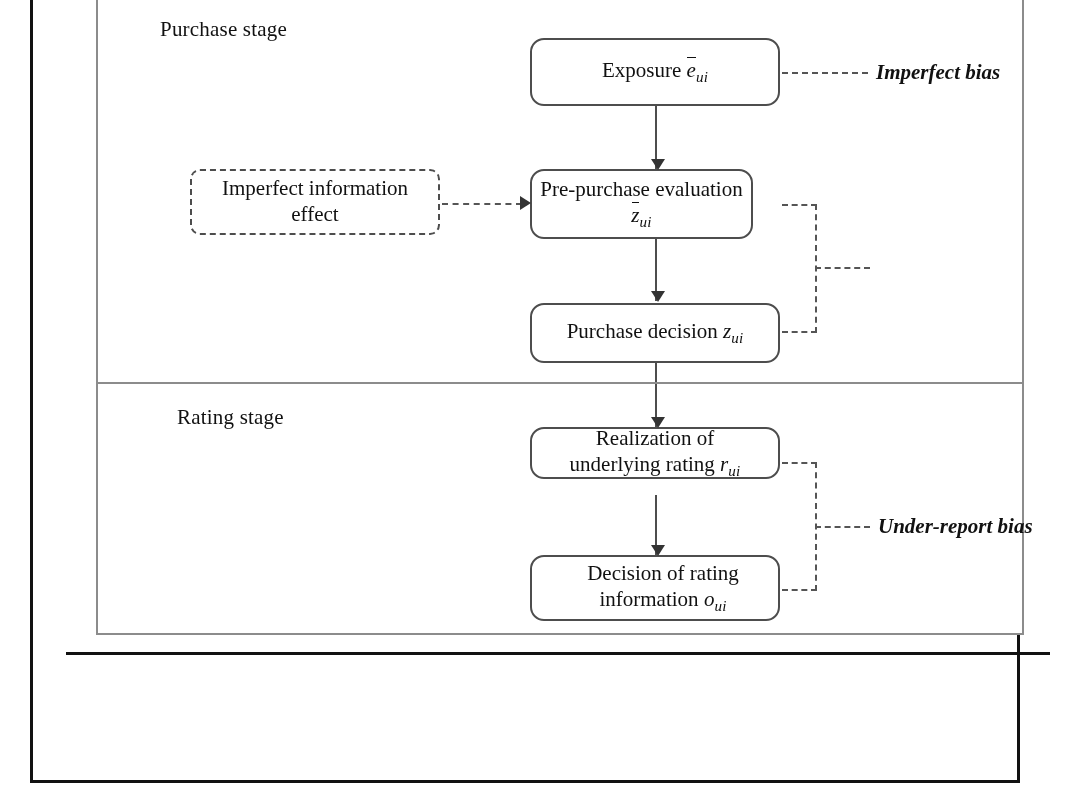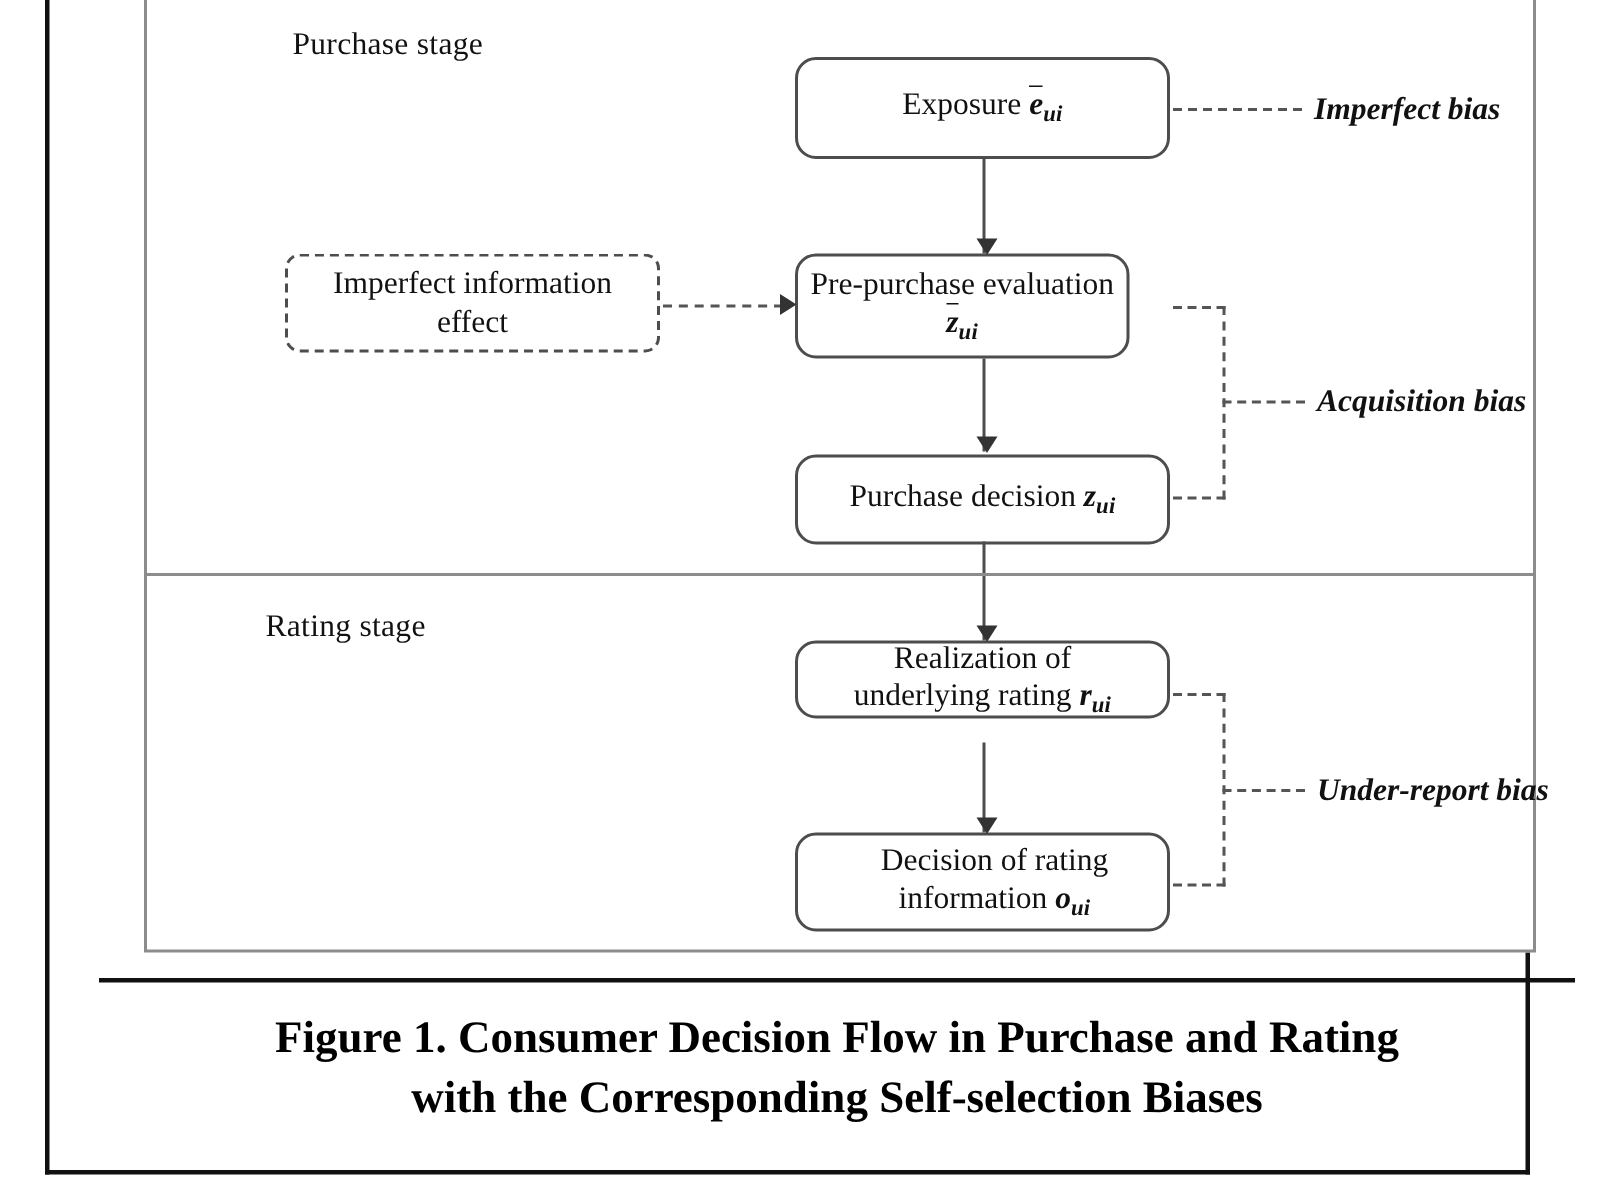--- a/index.html
+++ b/index.html
@@ -41,21 +41,21 @@
     background: #fff;
   }
 
   .stage-label {
     position: absolute;
     font-size: 21px;
     letter-spacing: .2px;
     white-space: nowrap;
     color: #111;
   }
-  #purchase-stage-label { left: 97px; top: 20px; text-align: center; }
+  #purchase-stage-label { left: 62px; top: 20px; text-align: center; }
   #rating-stage-label   { left: 79px; top: 408px; }
 
   
   #stage-divider {
     position: absolute;
     left: 63px;
     top: 392px;
     width: 928px;
     height: 0;
     border-top: 2px solid #8c8c8c;
@@ -83,21 +83,21 @@
     font-family: Liberation Serif, serif;
   }
 
   #node-exposure            { left: 432px; top: 41px;  width: 250px; height: 68px; }
   #node-imperfect           { left: 92px;  top: 172px; width: 250px; height: 66px; }
   #node-prepurchase         { left: 432px; top: 172px; width: 223px; height: 70px; }
   #node-purchase-decision   { left: 432px; top: 306px; width: 250px; height: 60px; }
   #node-realization         { left: 432px; top: 430px; width: 250px; height: 52px; }
   #node-disclosure          { left: 432px; top: 558px; width: 250px; height: 66px; padding-left: 24px; }
 
-  .math { font-style: italic; font-weight: bold; }
+  .math { font-style: italic; }
   .math .sub {
     font-size: 0.72em;
     vertical-align: -0.32em;
     font-style: italic;
     letter-spacing: .2px;
   }
   .overbar {
     position: relative;
     display: inline-block;
     font-style: italic;
@@ -283,26 +283,21 @@
     <div class="dash-h" id="acq-stub-bottom"></div>
     <div class="dash-v" id="acq-vert"></div>
     <div class="dash-h" id="acq-leader"></div>
 
     <div class="dash-h" id="und-stub-top"></div>
     <div class="dash-h" id="und-stub-bottom"></div>
     <div class="dash-v" id="und-vert"></div>
     <div class="dash-h" id="und-leader"></div>
 
     <div class="bias-label" id="label-exposure-bias">Imperfect bias</div>
-    <div class="bias-label" id="label-acquisition-bias">Acquisition bias</div>
     <div class="bias-label" id="label-underreport-bias">Under-report bias</div>
 
   </div>
 
   <div id="stage-divider"></div>
 
   <div id="caption-divider"></div>
-  <div id="figure-caption">
-    <span class="cap-line">Figure 1. Consumer Decision Flow in Purchase and Rating</span>
-    <span class="cap-line">with the Corresponding Self-selection Biases</span>
-  </div>
 
 </div>
 
 </body></html>

